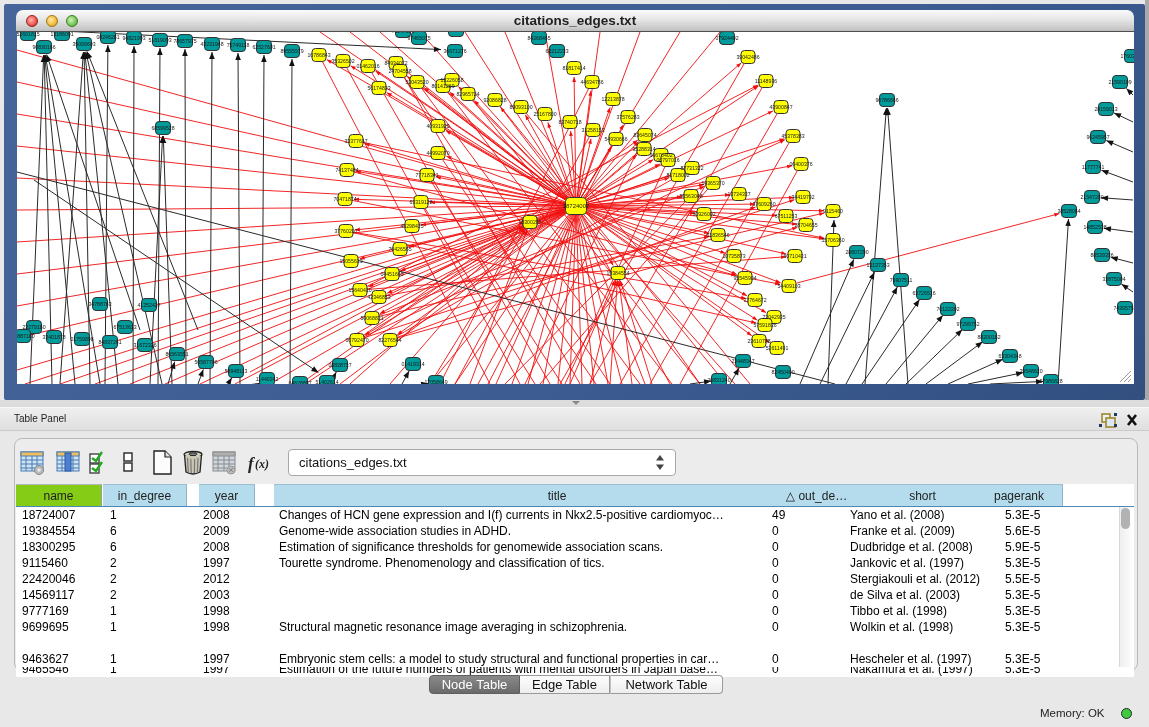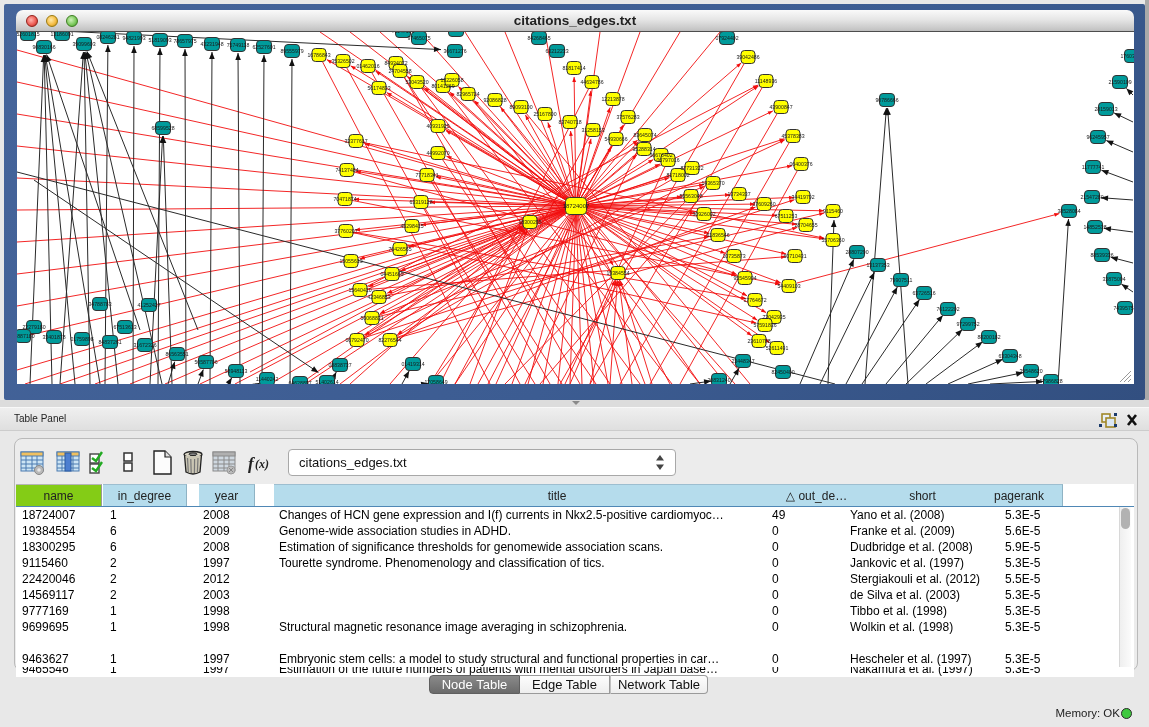--- a/index.html
+++ b/index.html
@@ -31,22 +31,22 @@
 .c0{left:6px}.c1{left:94px}.c2{left:187px}.c3{left:263px}.c4{left:756px}
 .c5{left:834px}.c6{left:989px}
 #vscroll{position:absolute;left:1119px;top:507px;width:12px;height:160px;
   background:linear-gradient(90deg,#efefef,#fbfbfb);border-left:1px solid #d8d8d8}
 #vthumb{position:absolute;left:1120.5px;top:508px;width:9px;height:21px;border-radius:4.5px;background:#b2b2b2}
 .tab{position:absolute;top:675px;height:19px;border:1px solid #9a9a9a;font-size:13px;
   text-align:center;line-height:18px;color:#111;background:linear-gradient(#fdfdfd,#eeeeee)}
 #tab1{left:429px;width:91px;border-radius:4px 0 0 4px;
   background:linear-gradient(#8a8a8a,#6a6a6a);color:#fff;border-color:#5f5f5f}
 #tab2{left:520px;width:90px;border-left:none}
-#tab3{left:610px;width:98px;border-radius:0 4px 4px 0;border-left:1px solid #c0c0c0}
-#memory{position:absolute;left:1040px;top:707px;width:80px;text-align:right;font-size:11.5px;color:#222}
+#tab3{left:610px;width:113px;border-radius:0 4px 4px 0;border-left:1px solid #c0c0c0}
+#memory{position:absolute;left:1040px;top:707px;width:80px;font-size:11.5px;color:#222}
 #memdot{position:absolute;left:1121px;top:708px;width:11px;height:11px;border-radius:50%;
   background:#3ec93e;border:1.5px solid #2a2a2a}
 .icn{position:absolute;top:450px}
 </style></head><body>
 <div id="frame"></div>
 <div id="rightstrip"></div>
 <div id="titlebar">
     <div class="t">citations_edges.txt</div>
   </div>
 <div class="light" style="left:26px;background:radial-gradient(circle at 4px 4px,#ffb3ad,#ee5f57 55%,#a22017);border:0.5px solid #93201a"></div>

